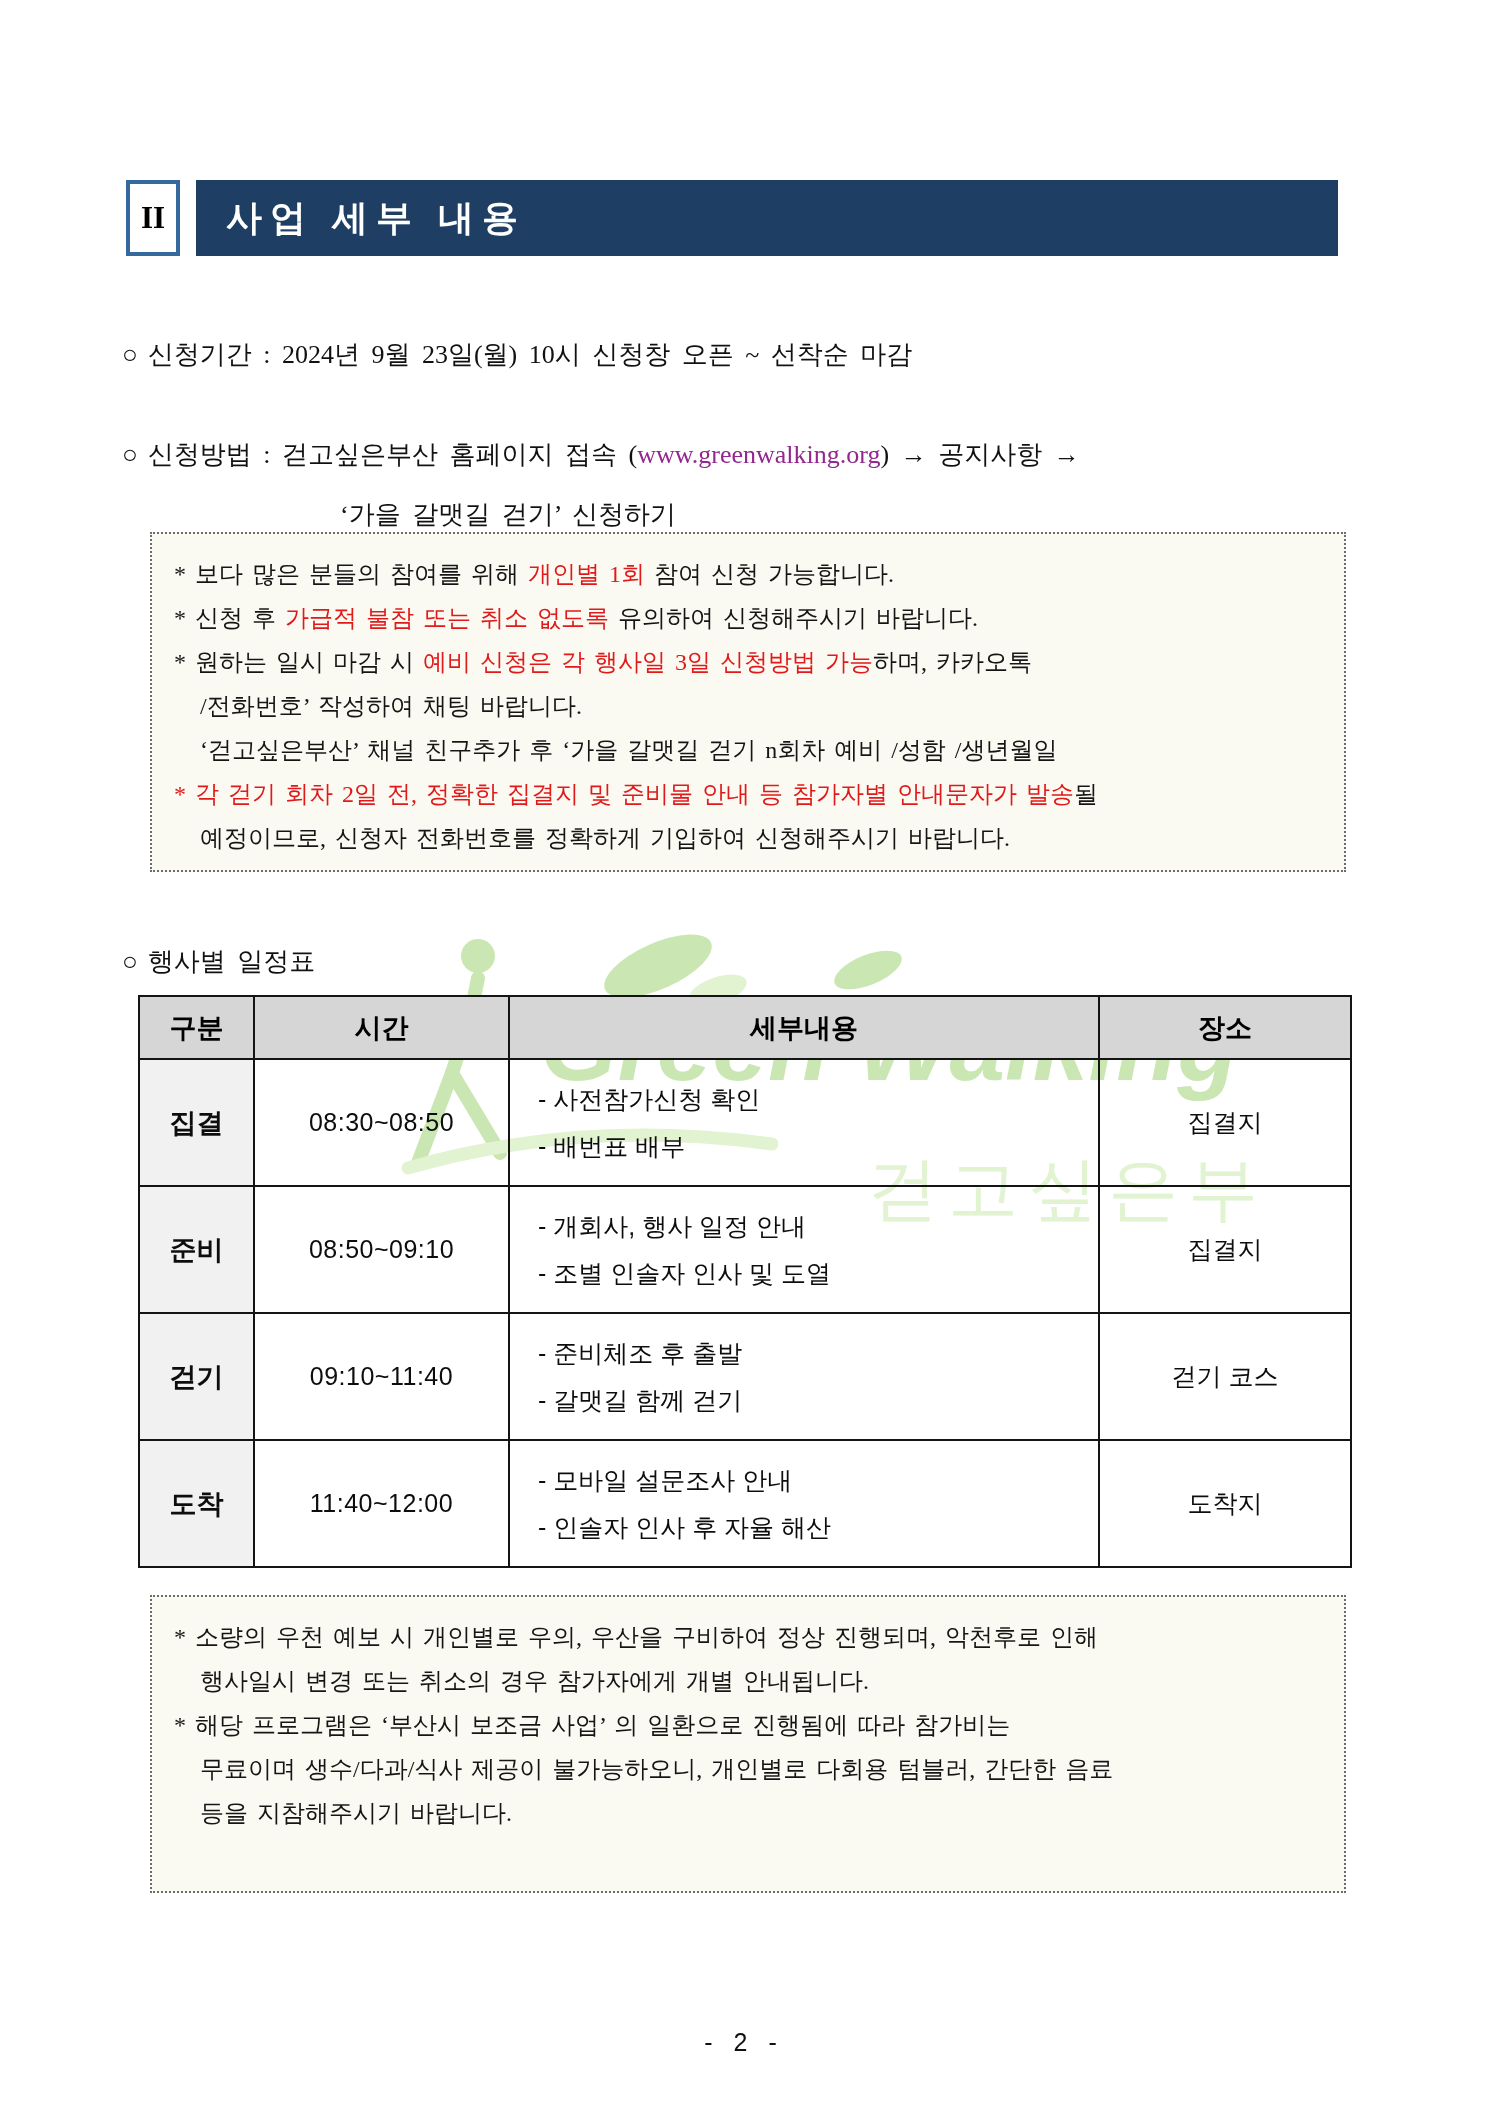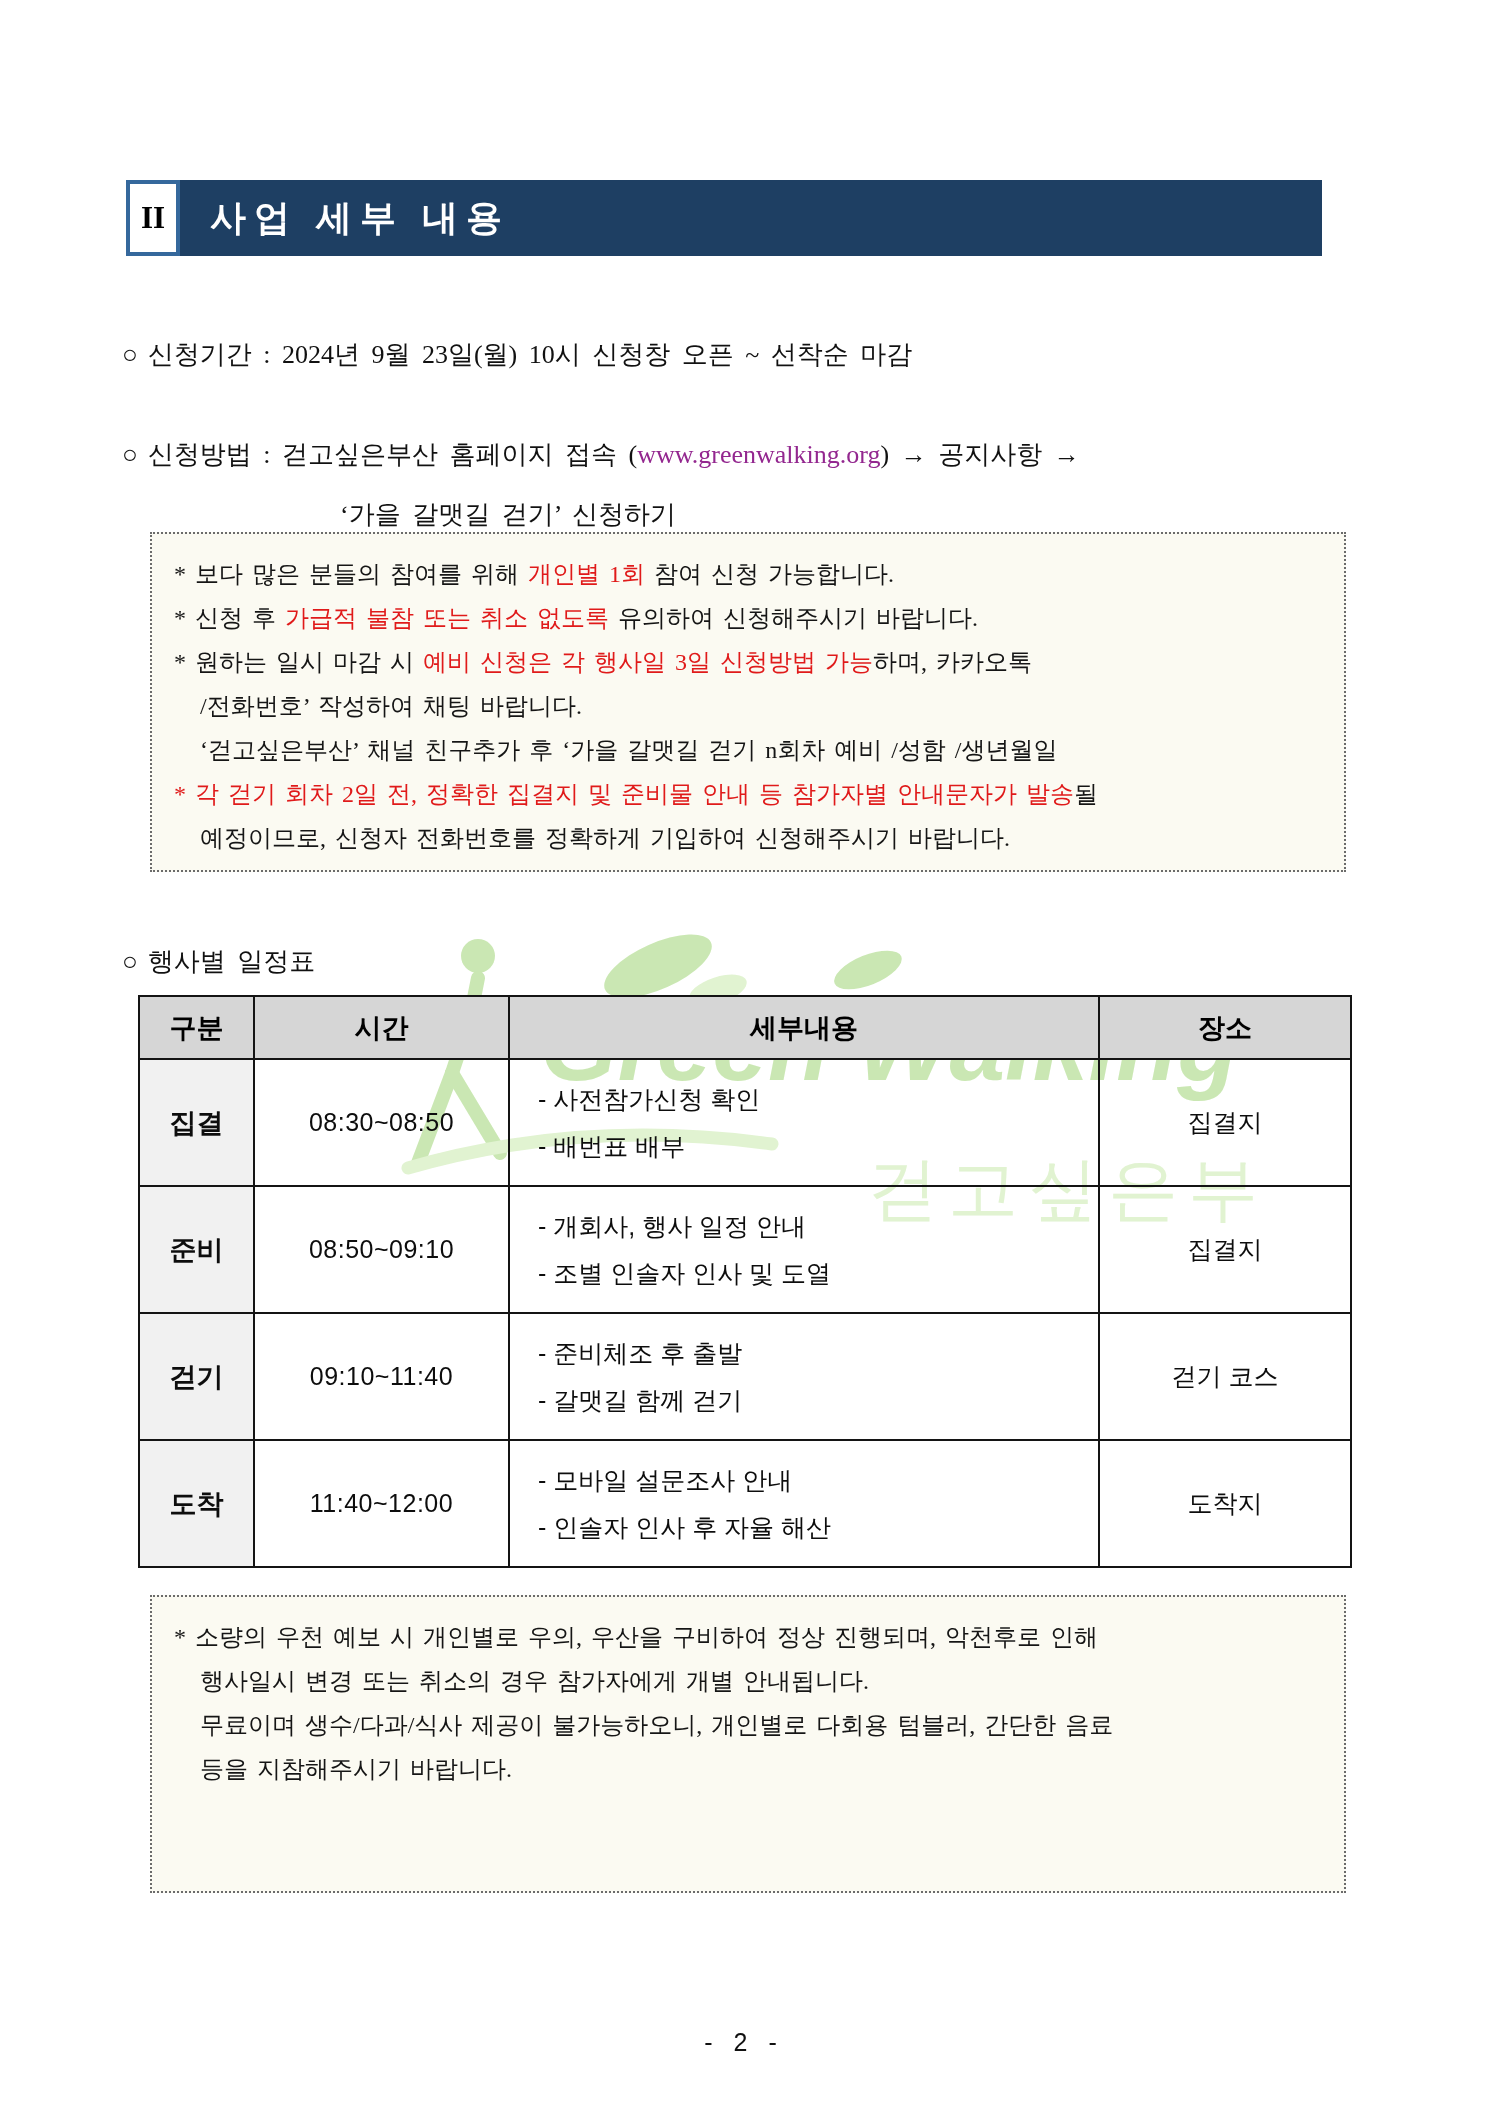--- a/index.html
+++ b/index.html
@@ -20,21 +20,21 @@
     font-family:"Liberation Serif","DejaVu Serif",serif;color:#1a1a1a;overflow:hidden;
   }
   
   .roman-box{
     position:absolute;left:126px;top:180px;width:54px;height:76px;
     border:4px solid var(--box-border-blue);background:#fff;
     display:flex;align-items:center;justify-content:center;
     font-weight:bold;font-size:31px;font-family:"Liberation Serif",serif;color:#000;
   }
   .title-bar{
-    position:absolute;left:180px;top:180px;width:1142px;height:76px;
+    position:absolute;left:196px;top:180px;width:1142px;height:76px;
     background:var(--navy);color:#fff;display:flex;align-items:center;
     padding-left:30px;font-family:"Liberation Sans","DejaVu Sans",sans-serif;
     font-weight:bold;font-size:36px;letter-spacing:8px;
   }
   
   .line{position:absolute;left:122px;font-size:26px;white-space:nowrap;word-spacing:5px;color:#111}
   .line .bullet{font-size:26px;margin-right:10px}
   .line .b-label{font-weight:normal}
   #line-period{top:337px}
   #line-method{top:437px}
@@ -185,19 +185,20 @@
             <div>- 인솔자 인사 후 자율 해산</div>
           </td>
           <td class="place">도착지</td>
         </tr>
       </tbody>
   </table>
 
   <div class="notice-box" id="notice-box-2">
       <div class="note-line"><span>* 소량의 우천 예보 시 개인별로 우의, 우산을 구비하여 정상 진행되며, 악천후로 인해</span></div>
       <div class="note-line indent"><span>행사일시 변경 또는 취소의 경우 참가자에게 개별 안내됩니다.</span></div>
+      <div class="note-line"><span>* 해당 프로그램은  ‘부산시 보조금 사업’ 의 일환으로 진행됨에 따라 참가비는</span></div>
       <div class="note-line indent"><span>무료이며 생수/다과/식사 제공이 불가능하오니, 개인별로 다회용 텀블러, 간단한 음료</span></div>
       <div class="note-line indent"><span>등을 지참해주시기 바랍니다.</span></div>
     </div>
 
   <div class="page-number">- 2 -</div>
 
 </div>
 
 </body></html>

